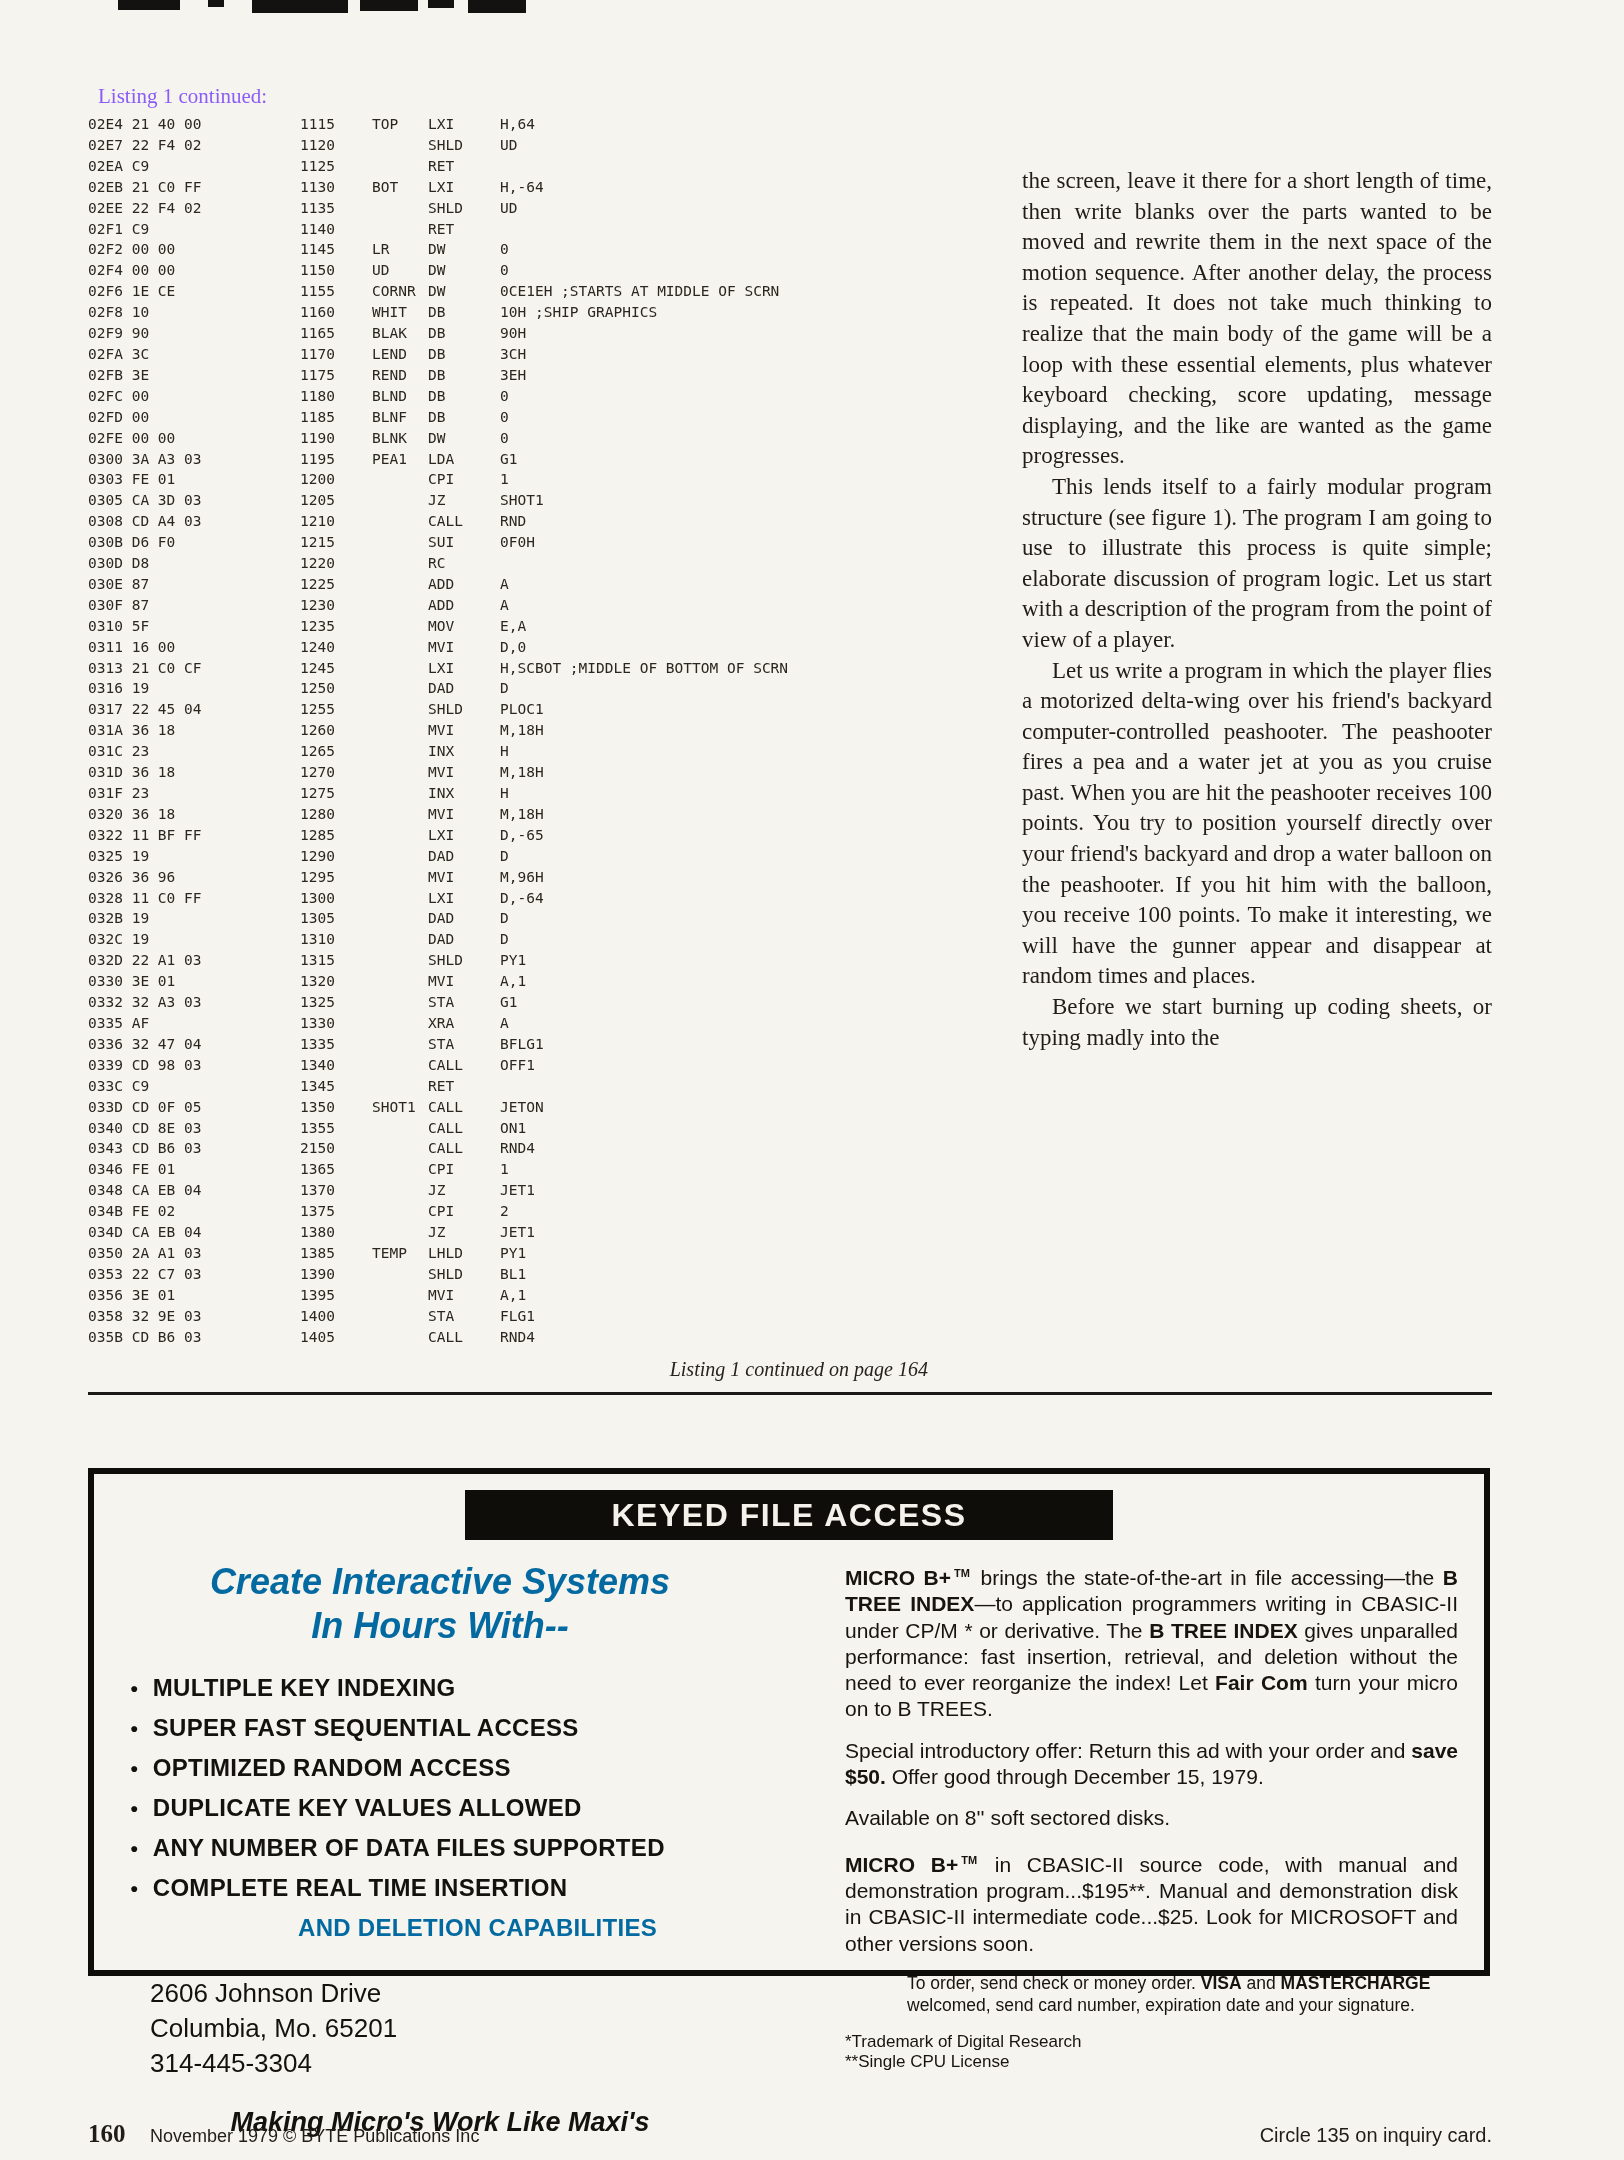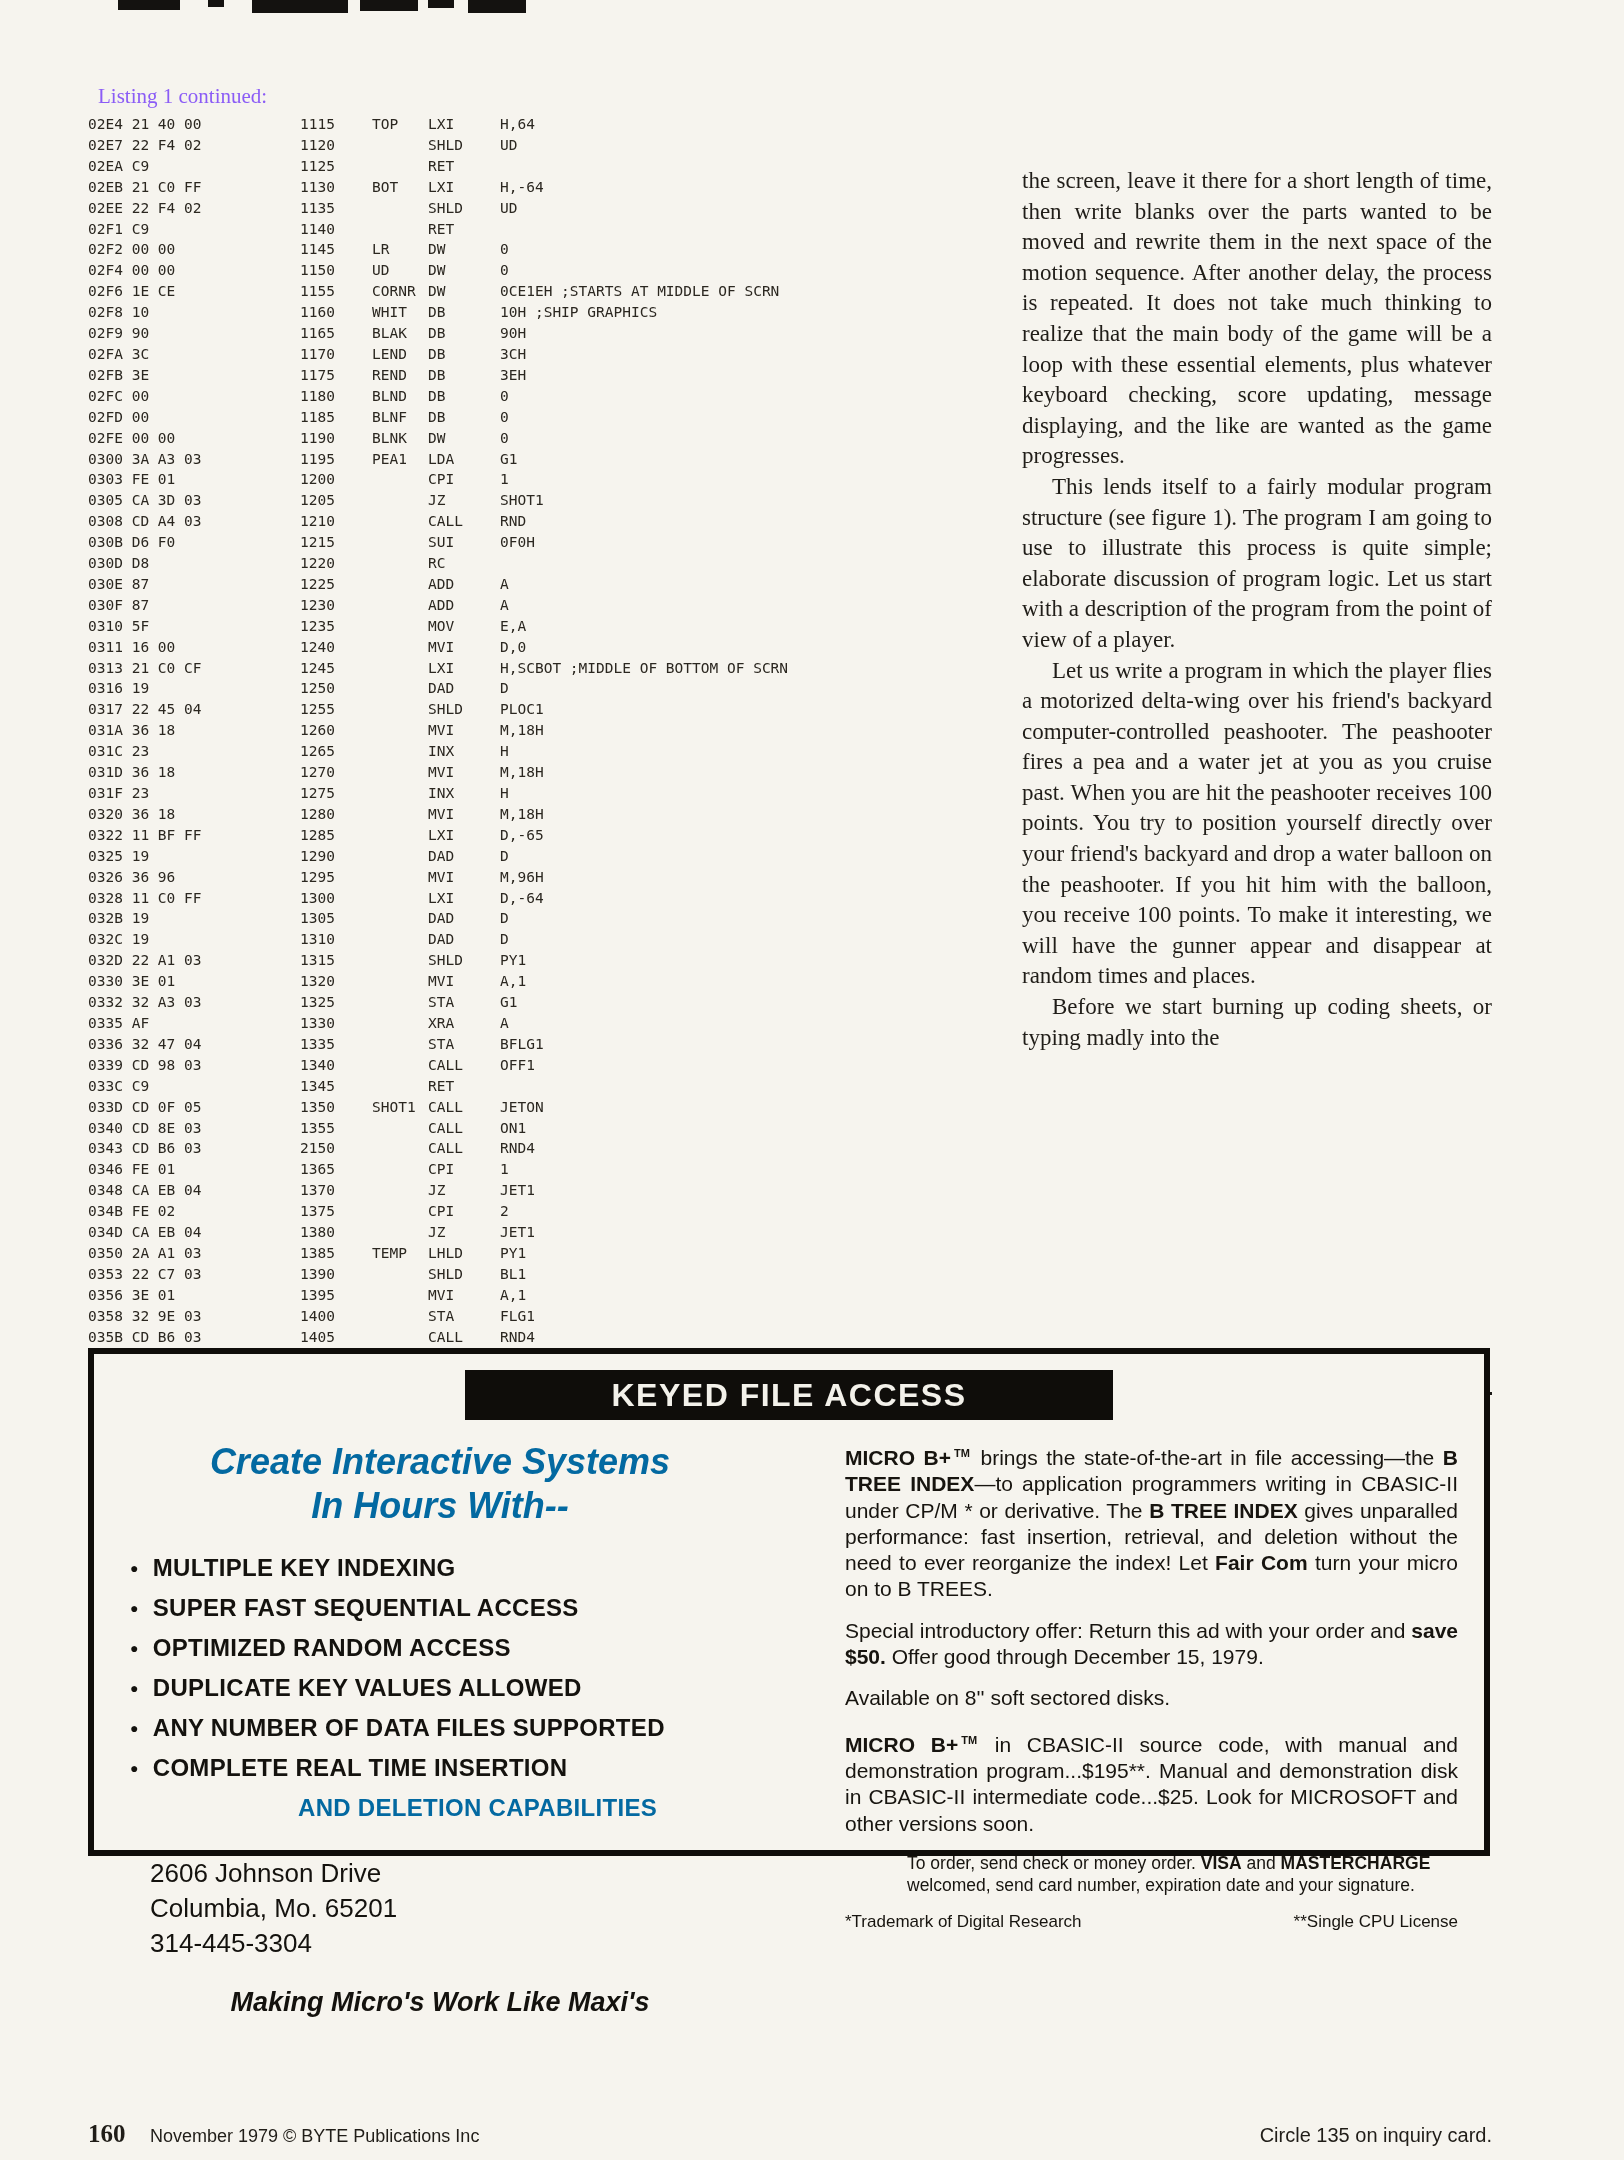--- a/index.html
+++ b/index.html
@@ -51,21 +51,21 @@
   .article p.first{text-indent:0;}
 
   
   .rule{
     position:absolute;left:88px;top:1392px;width:1404px;height:0;
     border-top:3px solid #1b1916;
   }
 
   
   .ad{
-    position:absolute;left:88px;top:1348px;width:1402px;height:508px;
+    position:absolute;left:88px;top:1468px;width:1402px;height:508px;
     border:6px solid #0f0d0a;box-sizing:border-box;background:#f6f4ee;
   }
   .ad-header{
     margin:16px auto 0 auto;width:648px;height:50px;
     background:#0f0d0a;color:#f3f1ea;
     display:flex;align-items:center;justify-content:center;
     font-family:"Liberation Sans",sans-serif;font-weight:bold;
     font-size:32px;letter-spacing:1.5px;
   }
   .ad-cols{display:flex;padding:20px 26px 0 26px;}
@@ -107,21 +107,21 @@
     font-family:"Liberation Sans",sans-serif;font-size:21px;line-height:26.3px;
     text-align:justify;margin:0 0 15px 0;color:#17140f;
   }
   .ad-right sup{font-size:11px;font-weight:bold;margin:0 2px 0 3px;}
   .order-note{
     font-family:"Liberation Sans",sans-serif;font-size:17.5px;line-height:22px;
     margin:6px 0 0 62px;text-align:left;color:#17140f;
   }
   .footnotes{
     display:flex;justify-content:space-between;margin-top:16px;
-    font-family:"Liberation Sans",sans-serif;font-size:17px;color:#17140f;
+    font-family:"Liberation Sans",sans-serif;font-size:17px;color:#17140f;flex-direction:column;
   }
 
   
   .footer{
     position:absolute;left:88px;top:2120px;width:1404px;
     display:flex;justify-content:space-between;align-items:baseline;
     font-family:"Liberation Sans",sans-serif;color:#201d18;
   }
   .footer .pg{font-weight:bold;font-size:25px;margin-right:20px;font-family:"Liberation Serif",serif;}
   .footer .fl{font-size:18px;}

